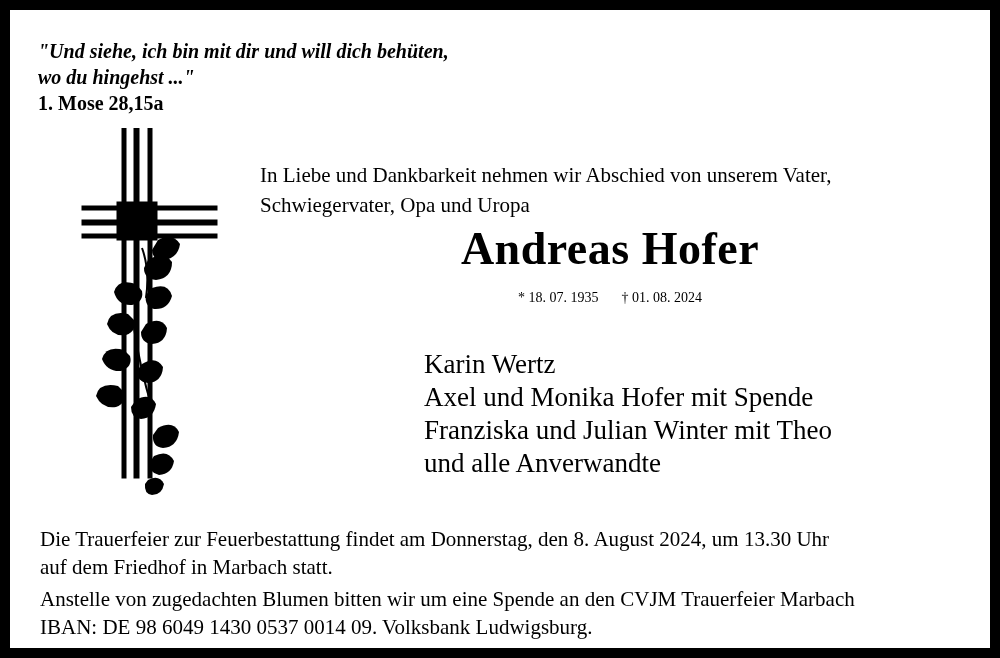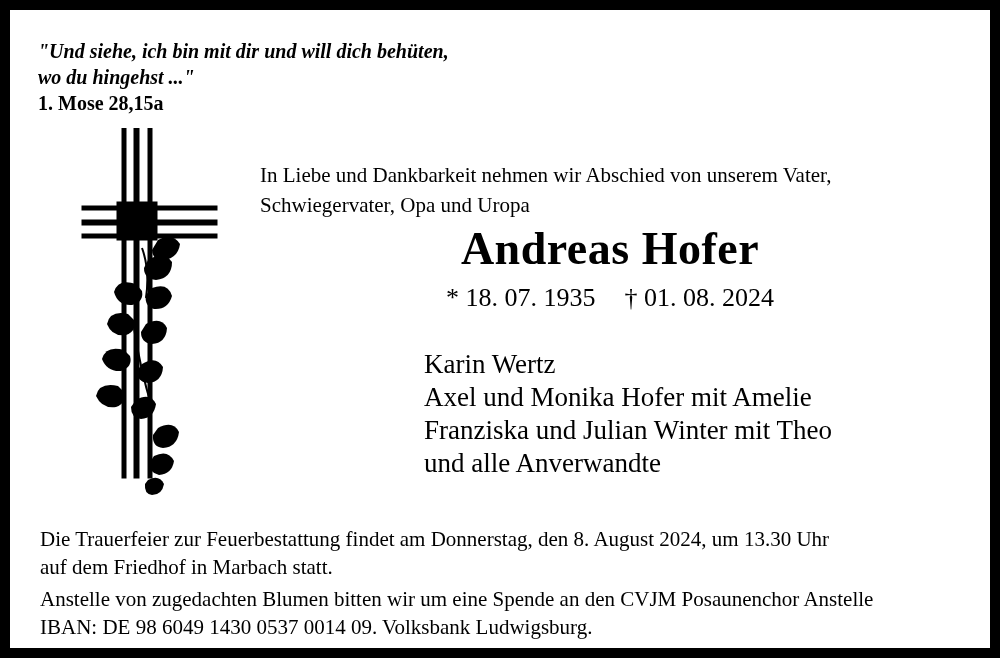--- a/index.html
+++ b/index.html
@@ -79,21 +79,21 @@
     font-weight: bold;
     letter-spacing: 0.5px;
     line-height: 54px;
   }
   .dates {
     position: absolute;
     left: 250px;
     top: 274px;
     width: 700px;
     text-align: center;
-    font-size: 26px;
+    font-size: 14px;
     line-height: 28px;
   }
   .dates .sep {
     display: inline-block;
     width: 16px;
   }
 
   .family {
     position: absolute;
     left: 414px;
@@ -178,26 +178,26 @@
   <div class="name">Andreas Hofer</div>
 
   <div class="dates">
     <span>* 18. 07. 1935</span>
     <span class="sep"></span>
     <span>† 01. 08. 2024</span>
   </div>
 
   <div class="family">
     <div class="family-line">Karin Wertz</div>
-    <div class="family-line">Axel und Monika Hofer mit Amelie</div>
+    <div class="family-line">Axel und Monika Hofer mit Spende</div>
     <div class="family-line">Franziska und Julian Winter mit Theo</div>
     <div class="family-line">und alle Anverwandte</div>
   </div>
 
   <div class="footer">
     <div class="footer-line">Die Trauerfeier zur Feuerbestattung findet am Donnerstag, den 8. August 2024, um 13.30 Uhr</div>
     <div class="footer-line">auf dem Friedhof in Marbach statt.</div>
     <div class="footer-gap"></div>
-    <div class="footer-line">Anstelle von zugedachten Blumen bitten wir um eine Spende an den CVJM Posaunenchor Anstelle</div>
+    <div class="footer-line">Anstelle von zugedachten Blumen bitten wir um eine Spende an den CVJM Trauerfeier Marbach</div>
     <div class="footer-line">IBAN: DE 98 6049 1430 0537 0014 09. Volksbank Ludwigsburg.</div>
   </div>
 
 </div>
 
 </body></html>

